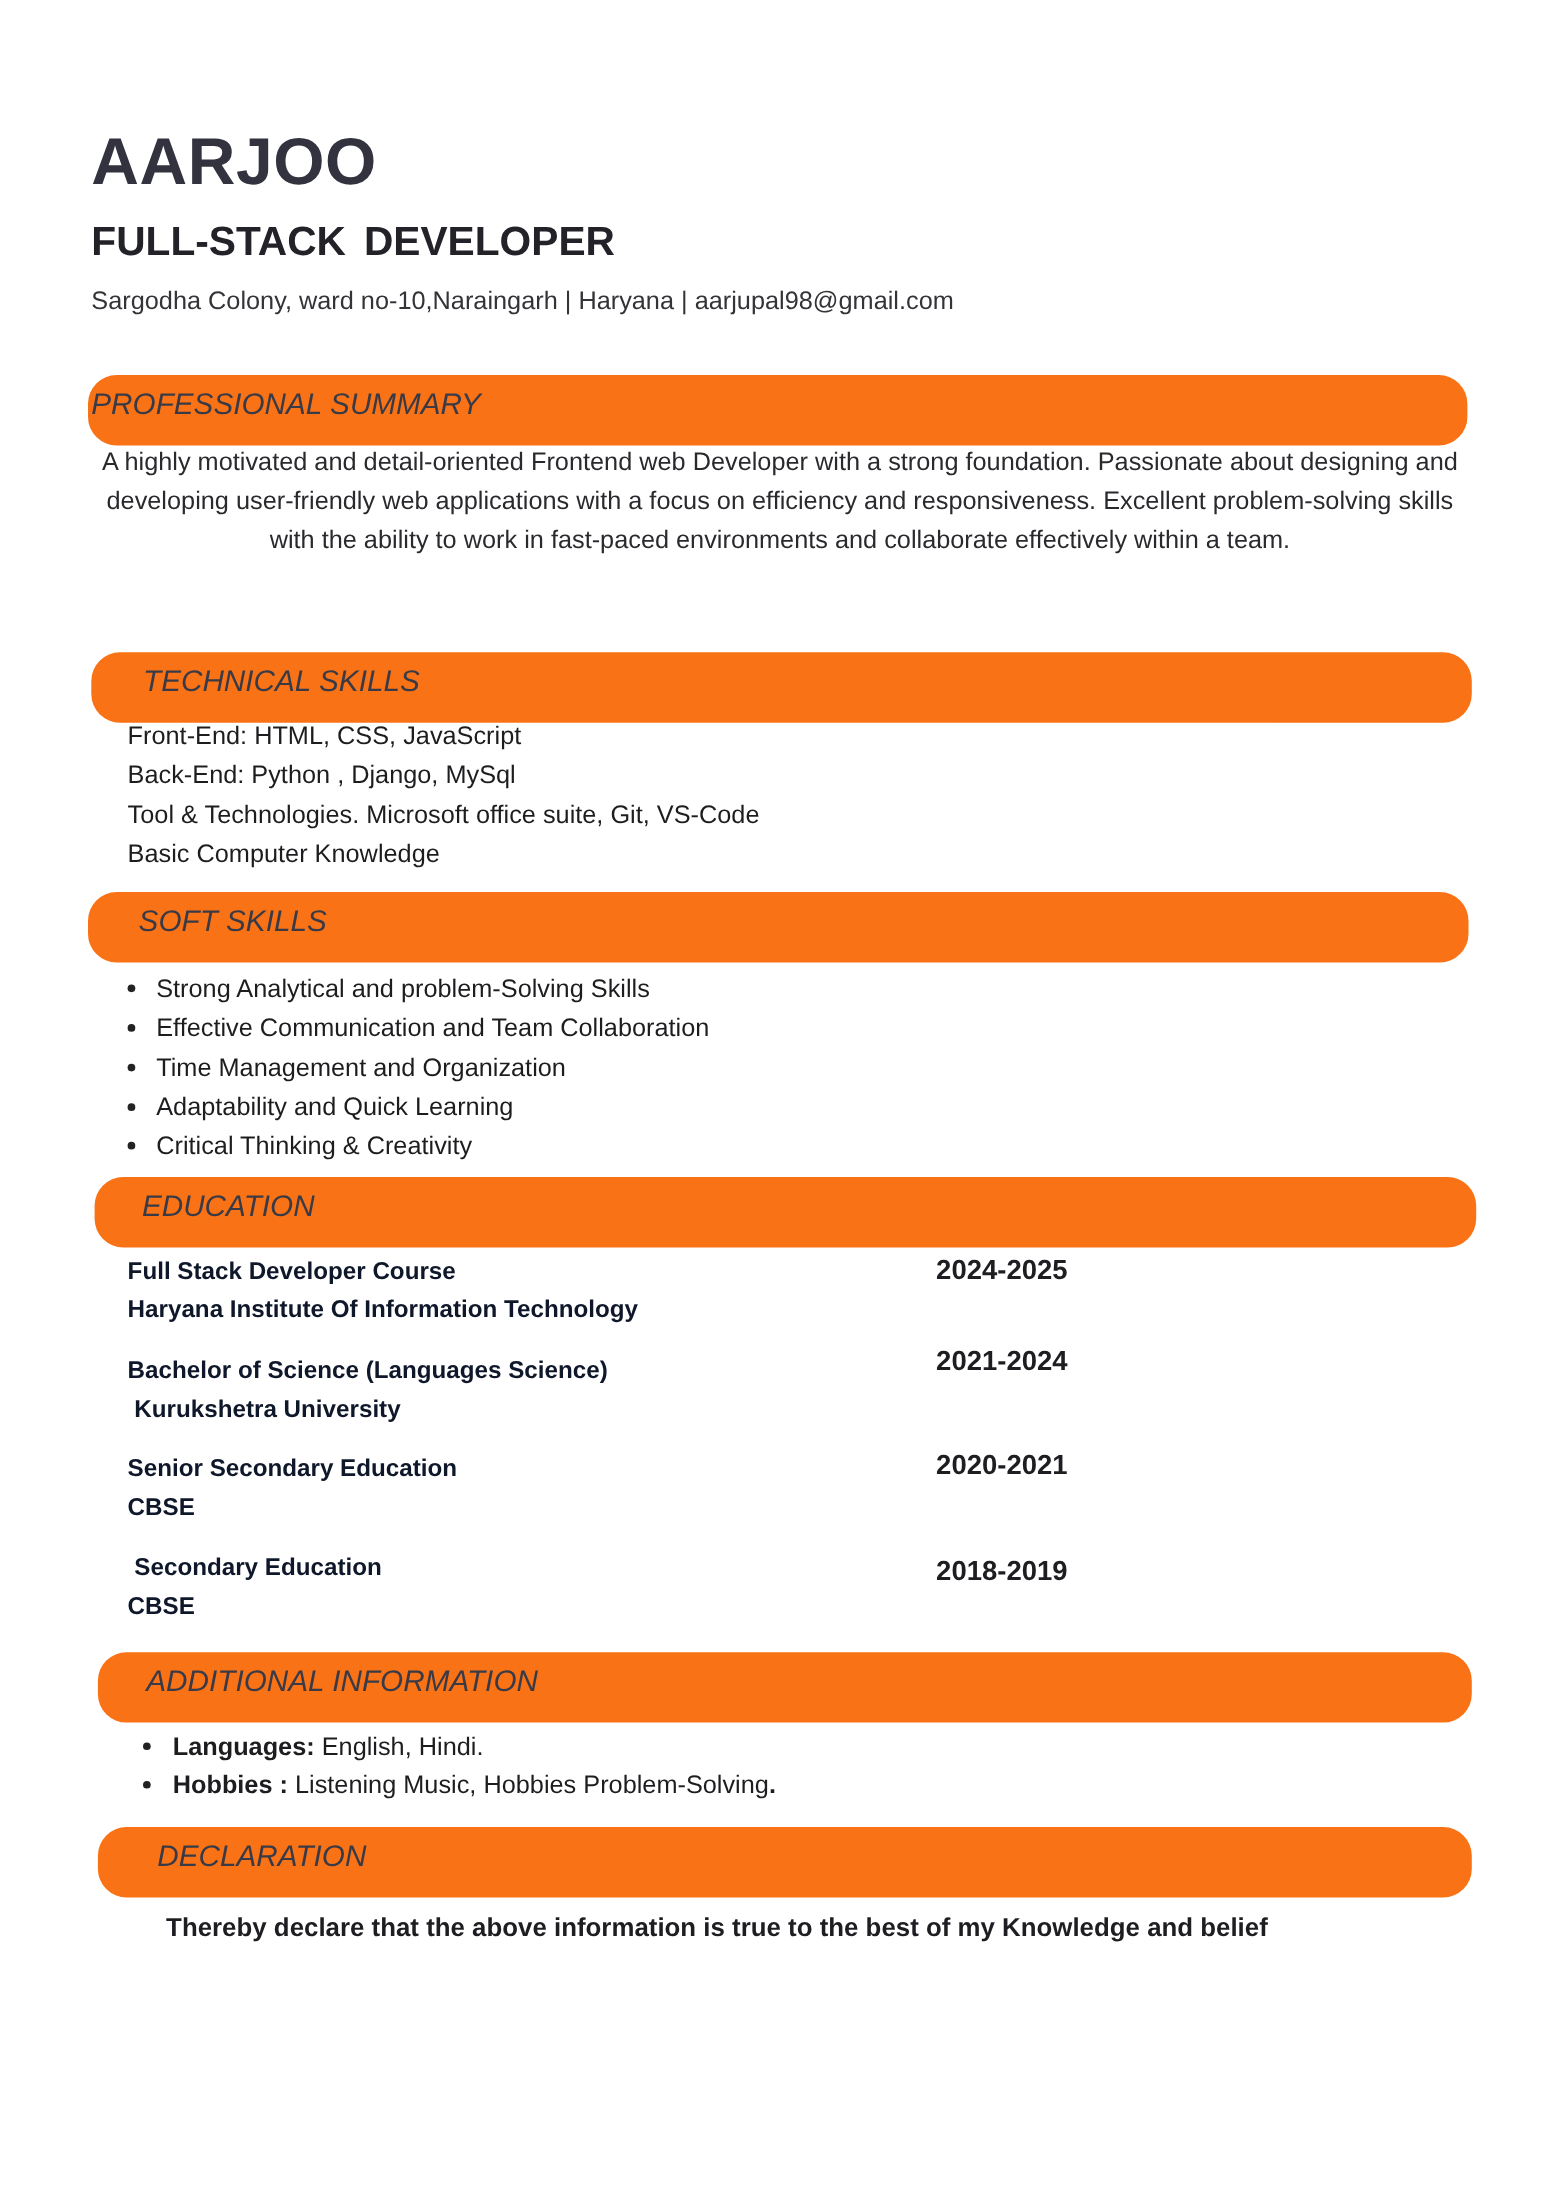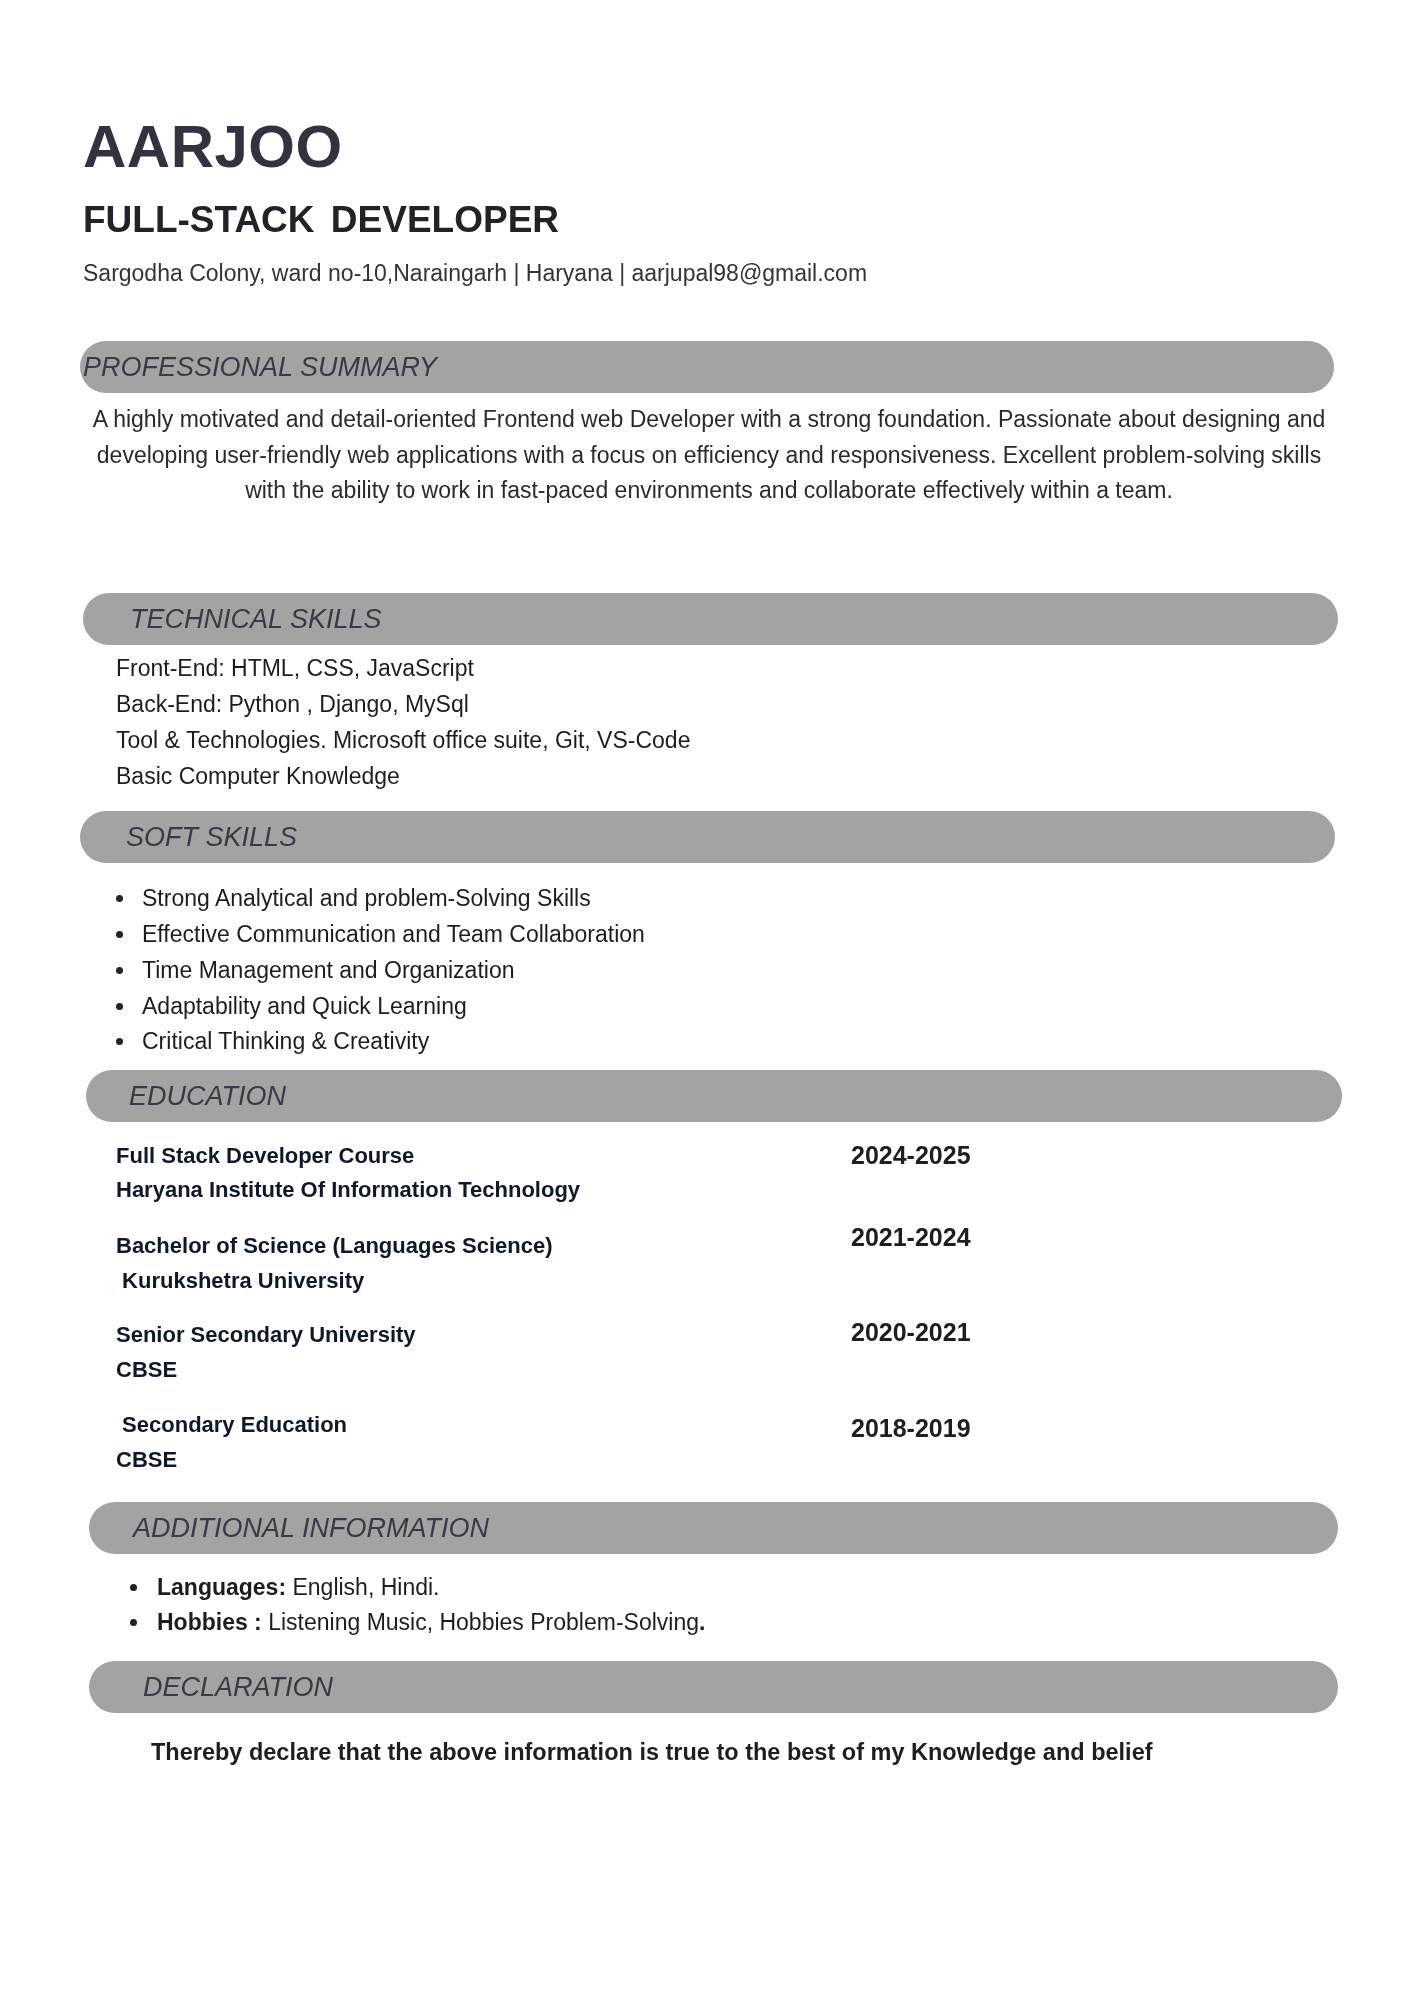--- a/index.html
+++ b/index.html
@@ -15,21 +15,21 @@
     color: #33333f; letter-spacing: 0.5px; line-height: 70px;
   }
   .role {
     left: 83px; top: 198px; font-size: 37px; font-weight: bold;
     color: #222228; line-height: 44px; word-spacing: 6px;
   }
   .contact {
     left: 83px; top: 258px; font-size: 23px; color: #333338; line-height: 30px;
   }
   .bar {
-    position: absolute; height: 52px; background: #a3a3a3;
+    position: absolute; height: 64px; background: #f97316;
     border-radius: 26px;
   }
   .bar-title {
     position: absolute; top: 0; line-height: 52px;
     font-size: 27px; font-style: italic; color: #3a3a46;
     white-space: nowrap;
   }
   .summary {
     position: absolute; left: 83px; width: 1252px; top: 402px;
     text-align: center; font-size: 23px; line-height: 35.5px; color: #2a2a2e;
@@ -97,21 +97,21 @@
   <div class="edu" style="left:116px; top:1141px;">Full Stack Developer Course</div>
   <div class="edu" style="left:116px; top:1175px;">Haryana Institute Of Information Technology</div>
   <div class="edu-date" style="top:1140px;">2024-2025</div>
 </div>
 <div>
   <div class="edu" style="left:116px; top:1231px;">Bachelor of Science (Languages Science)</div>
   <div class="edu" style="left:116px; top:1266px; white-space:pre;"> Kurukshetra University</div>
   <div class="edu-date" style="top:1222px;">2021-2024</div>
 </div>
 <div>
-  <div class="edu" style="left:116px; top:1320px;">Senior Secondary University</div>
+  <div class="edu" style="left:116px; top:1320px;">Senior Secondary Education</div>
   <div class="edu" style="left:116px; top:1355px;">CBSE</div>
   <div class="edu-date" style="top:1317px;">2020-2021</div>
 </div>
 <div>
   <div class="edu" style="left:116px; top:1410px; white-space:pre;"> Secondary Education</div>
   <div class="edu" style="left:116px; top:1445px;">CBSE</div>
   <div class="edu-date" style="top:1413px;">2018-2019</div>
 </div>
 
 <div class="bar" style="left:89px; top:1502px; width:1249px;text-align:right;">

